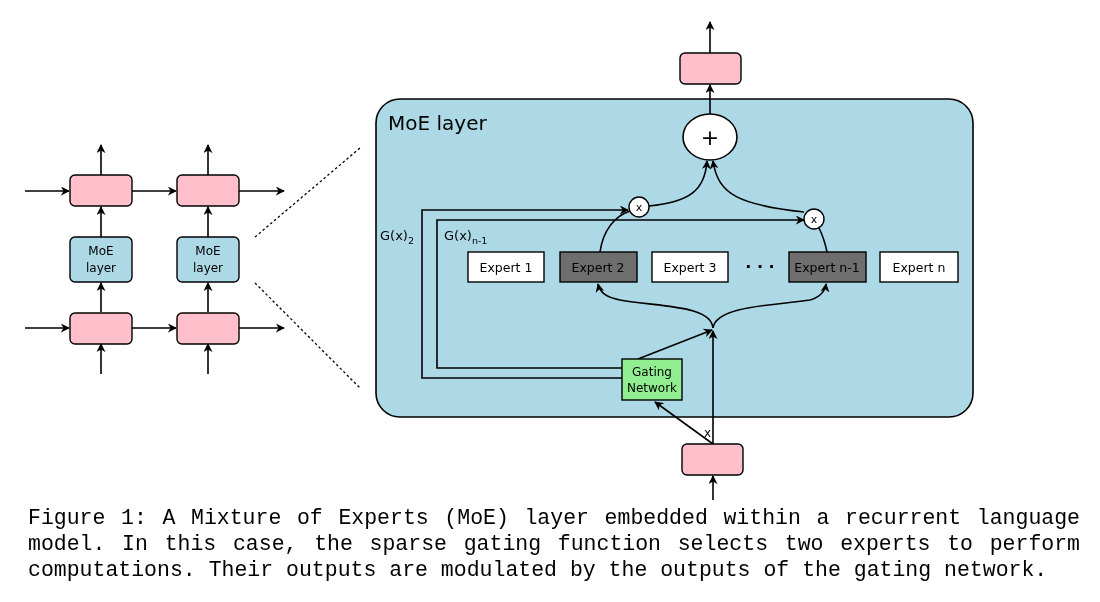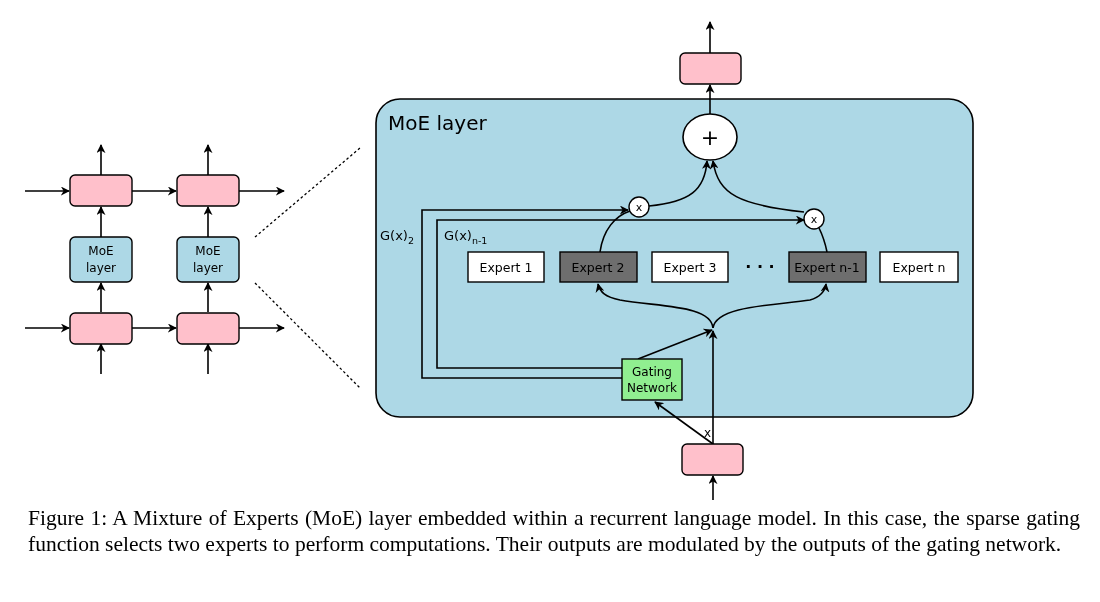--- a/index.html
+++ b/index.html
@@ -1,21 +1,21 @@
 <!DOCTYPE html>
 <html><head>
 <meta charset="utf-8">
 <style>
   html, body { margin: 0; padding: 0; background: #ffffff; }
   body { width: 1100px; height: 602px; position: relative; overflow: hidden; }
   svg { position: absolute; left: 0; top: 0; }
   .dg { font-family: "DejaVu Sans", sans-serif; fill: #000; }
   .caption {
     position: absolute; left: 28px; top: 505px; width: 1052px;
-    font-family: Liberation Serif, serif;
+    font-family: Liberation Mono, monospace;
     font-size: 21.5px; line-height: 26px; color: #000;
     text-align: justify;
   }
 </style>
 </head>
 <body>
 
 <svg width="1100" height="500" viewBox="0 0 1100 500">
   <defs>
     <marker id="arr" viewBox="0 0 10 10" refX="9" refY="5" markerWidth="9" markerHeight="9" orient="auto-start-reverse" markerUnits="userSpaceOnUse">

